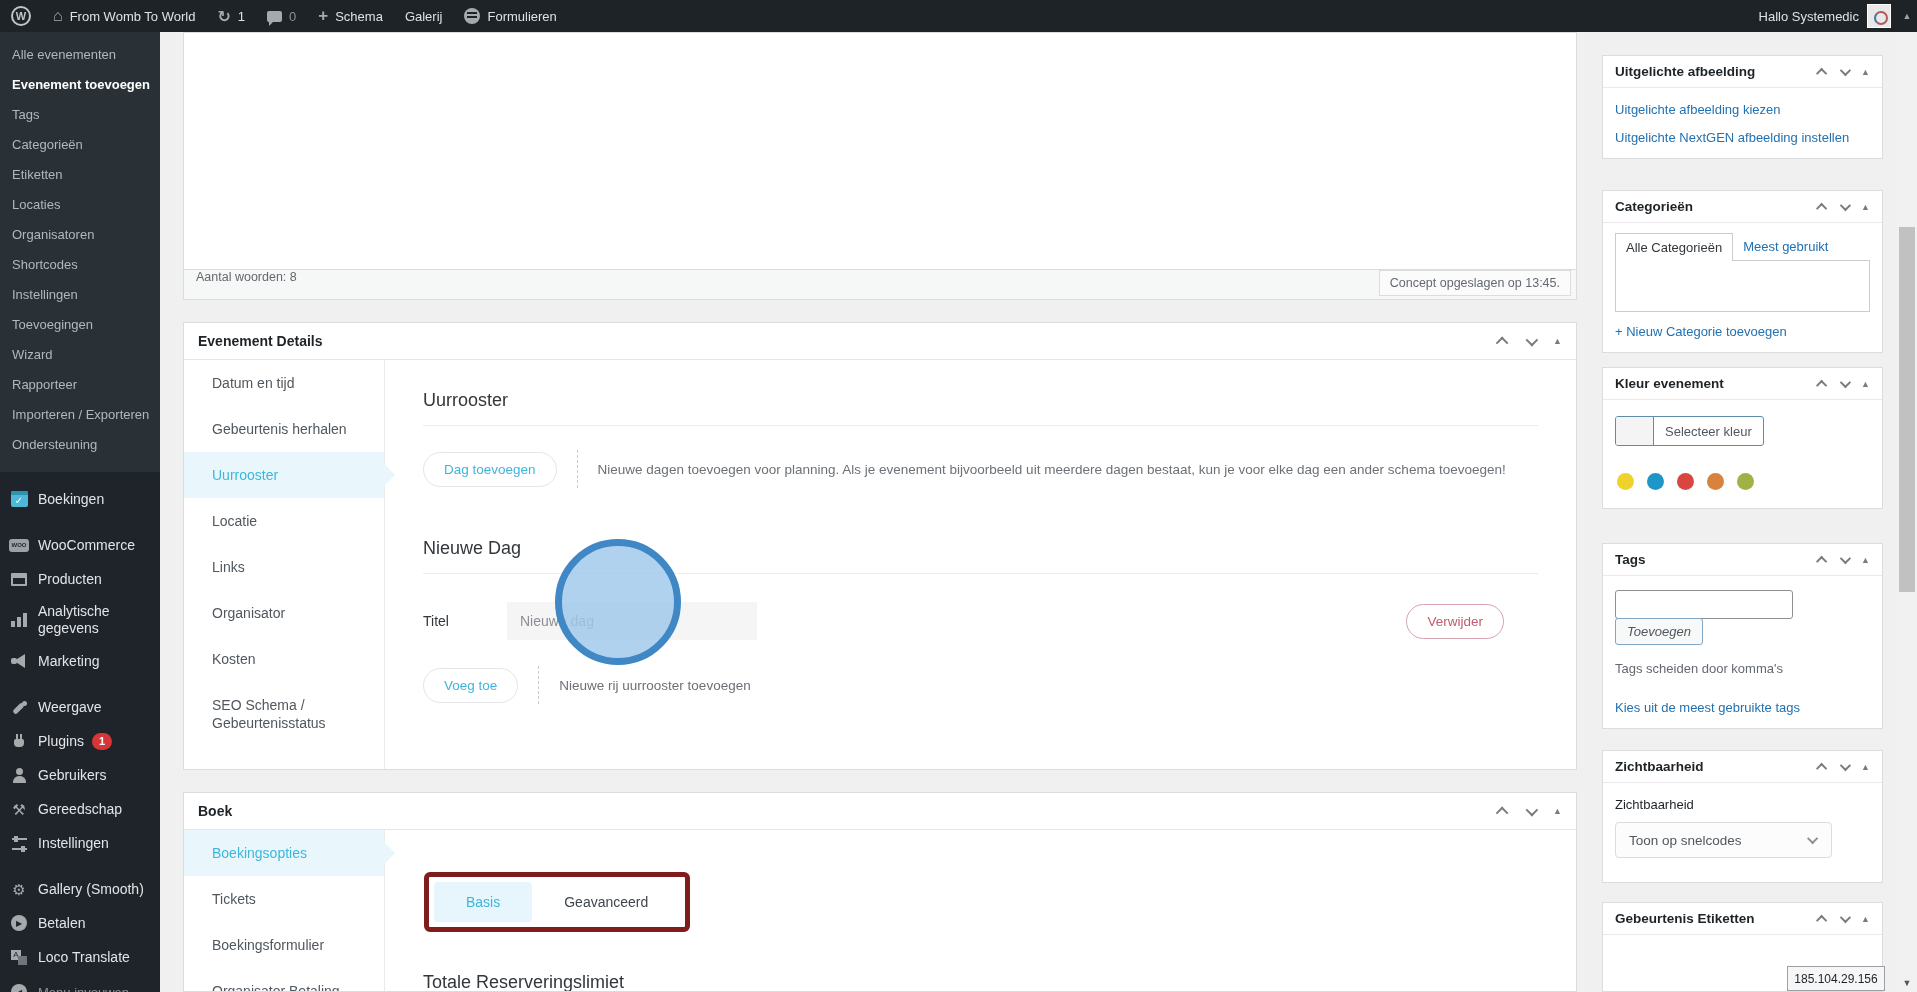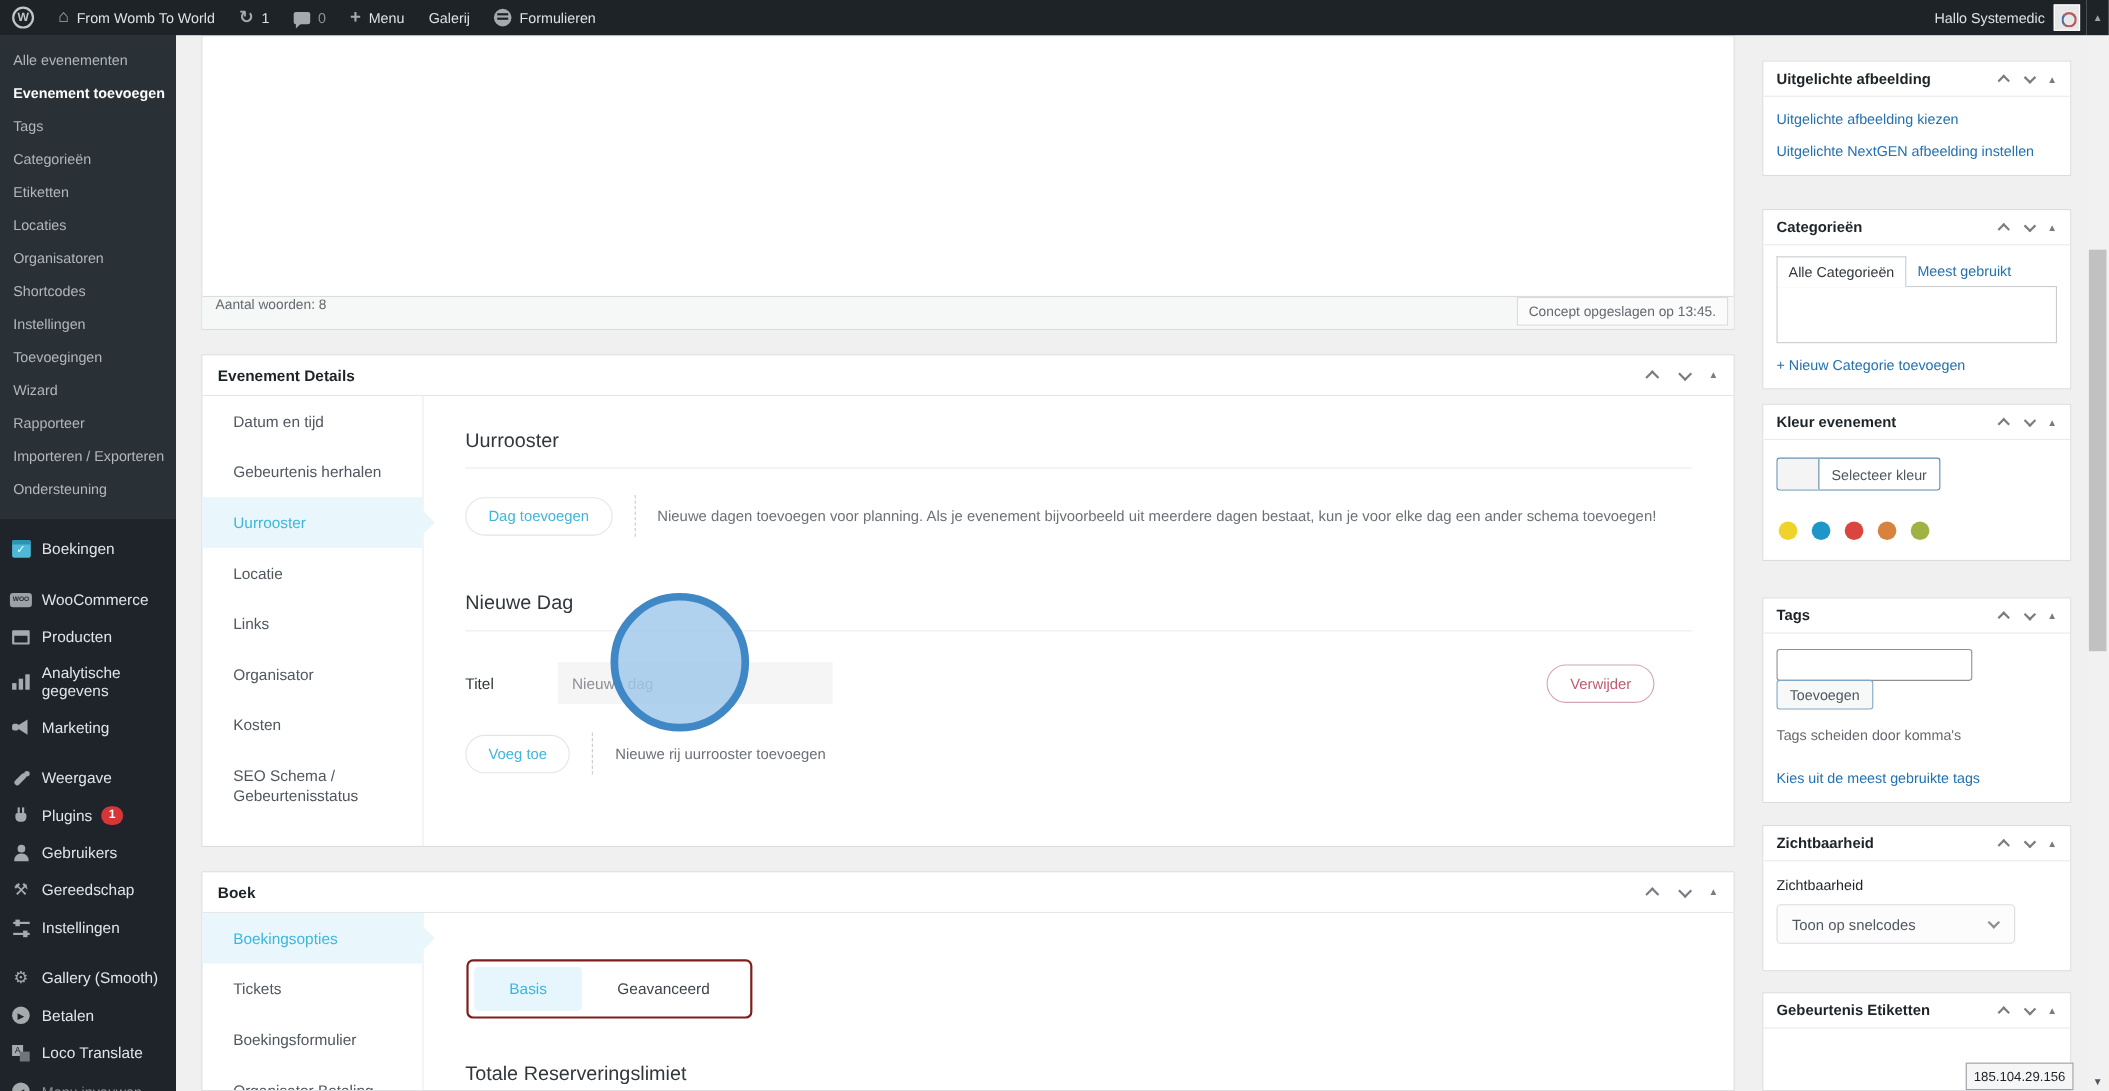--- a/index.html
+++ b/index.html
@@ -97,21 +97,21 @@
     color:#3fb5da; cursor:pointer; white-space:nowrap; font-family:inherit; }
   .pill.red { color:#bf5b72; border-color:#d6a3af; }
   .dashsep { height:38px; border-left:1px dashed #c8cbce; margin:0 20px; }
   .hint { font-size:13.5px; color:#6c7177; }
   .titelrow { display:flex; align-items:center; margin-top:28px; }
   .flabel { width:84px; font-size:14px; color:#32373c; }
   .gray-input { width:250px; height:38px; background:#f5f5f6; border:none; outline:none; padding:0 13px;
     font-size:14px; color:#8c8f94; font-family:inherit; }
   .spacer { flex:1; }
   .mr34 { margin-right:34px; }
-  .seg { display:inline-flex; border:2px solid #7f1d1d; border-radius:6px; padding:5px; margin:36px 0 0 1px; background:#fff; }
+  .seg { display:inline-flex; border:5px solid #7f1d1d; border-radius:6px; padding:5px; margin:36px 0 0 1px; background:#fff; }
   .seg-item { padding:12px 32px; font-size:14px; color:#3f454a; border-radius:4px; cursor:pointer; }
   .seg-item.active { background:#e7f6fc; color:#3db6dc; }
 
   
   .touch-circle { position:absolute; left:555px; top:539px; width:126px; height:126px; border-radius:50%;
     background:rgba(160,200,234,0.82); border:7px solid #3f87c5; z-index:9; }
 
   
   .sb-box { position:absolute; left:1602px; width:281px; background:#fff; border:1px solid #dcdcde; z-index:5; }
   .sb-head { display:flex; align-items:center; justify-content:space-between; padding:8px 12px;
@@ -126,21 +126,21 @@
   .cat-tab.active { background:#fff; border:1px solid #c9cdd1; border-bottom:none; color:#32373c; margin-bottom:-1px; }
   .cat-tab.inactive { color:#2271b1; }
   .cat-list { border:1px solid #c9cdd1; height:52px; background:#fff; }
   .color-btn { display:inline-flex; height:30px; border:1px solid #5f8cab; border-radius:3px; overflow:hidden; background:#fff; cursor:pointer; }
   .swatch { width:38px; background:#f4f4f4; border-right:1px solid #5f8cab; }
   .color-btn-label { display:flex; align-items:center; padding:0 11px; font-size:13px; color:#50575e; }
   .dots { margin-top:24px; display:flex; gap:13px; padding-left:2px; padding-bottom:6px; }
   .color-dot { width:17px; height:17px; border-radius:50%; cursor:pointer; }
   .tag-input { width:178px; height:29px; border:1px solid #8c8f94; border-radius:3px; padding:0 6px; font-size:13px; font-family:inherit; }
   .btn-sec { display:inline-block; margin-top:-1px; padding:5px 11px; background:#f7f8f8; border:1px solid #82a7c4;
-    border-radius:3px; font-size:13px; color:#50575e; cursor:pointer; font-family:inherit; }
+    border-radius:3px; font-size:13px; color:#50575e; cursor:pointer; font-family:inherit;font-style:italic; }
   .tags-hint { margin-top:16px; font-size:13px; color:#646970; }
   .tags-link { margin-top:24px; }
   .vis-label { font-size:13px; color:#1d2327; padding-top:2px; }
   .vis-select { margin-top:10px; width:217px; height:36px; border:1px solid #dcdcde; border-radius:4px; background:#fcfcfc;
     display:flex; align-items:center; justify-content:space-between; padding:0 13px; font-size:13.5px; color:#50575e; cursor:pointer; }
   .sel-chev { width:8px; height:8px; border-left:2px solid #8c8f94; border-bottom:2px solid #8c8f94; transform:rotate(-45deg) translateY(-2px); }
   .labels-body { height:56px; }
 
   
   .ip-tip { position:absolute; left:1787px; top:966px; width:98px; height:25px; background:#f6f6f6; border:1px solid #9da1a5;
@@ -167,21 +167,21 @@
     <span class="ab-item">
       <span class="upd-ic">↻</span>
       <span class="ab-label">1</span>
     </span>
     <span class="ab-item">
       <span class="bubble"></span>
       <span class="dim">0</span>
     </span>
     <span class="ab-item">
       <span class="plus-ic">+</span>
-      <span class="ab-label">Menu</span>
+      <span class="ab-label">Schema</span>
     </span>
     <span class="ab-item">
       <span class="ab-label">Galerij</span>
     </span>
     <span class="ab-item">
       <span class="forms-ic"></span>
       <span class="ab-label">Formulieren</span>
     </span>
     <span class="ab-right">
       <span class="ab-label">Hallo Systemedic</span>

